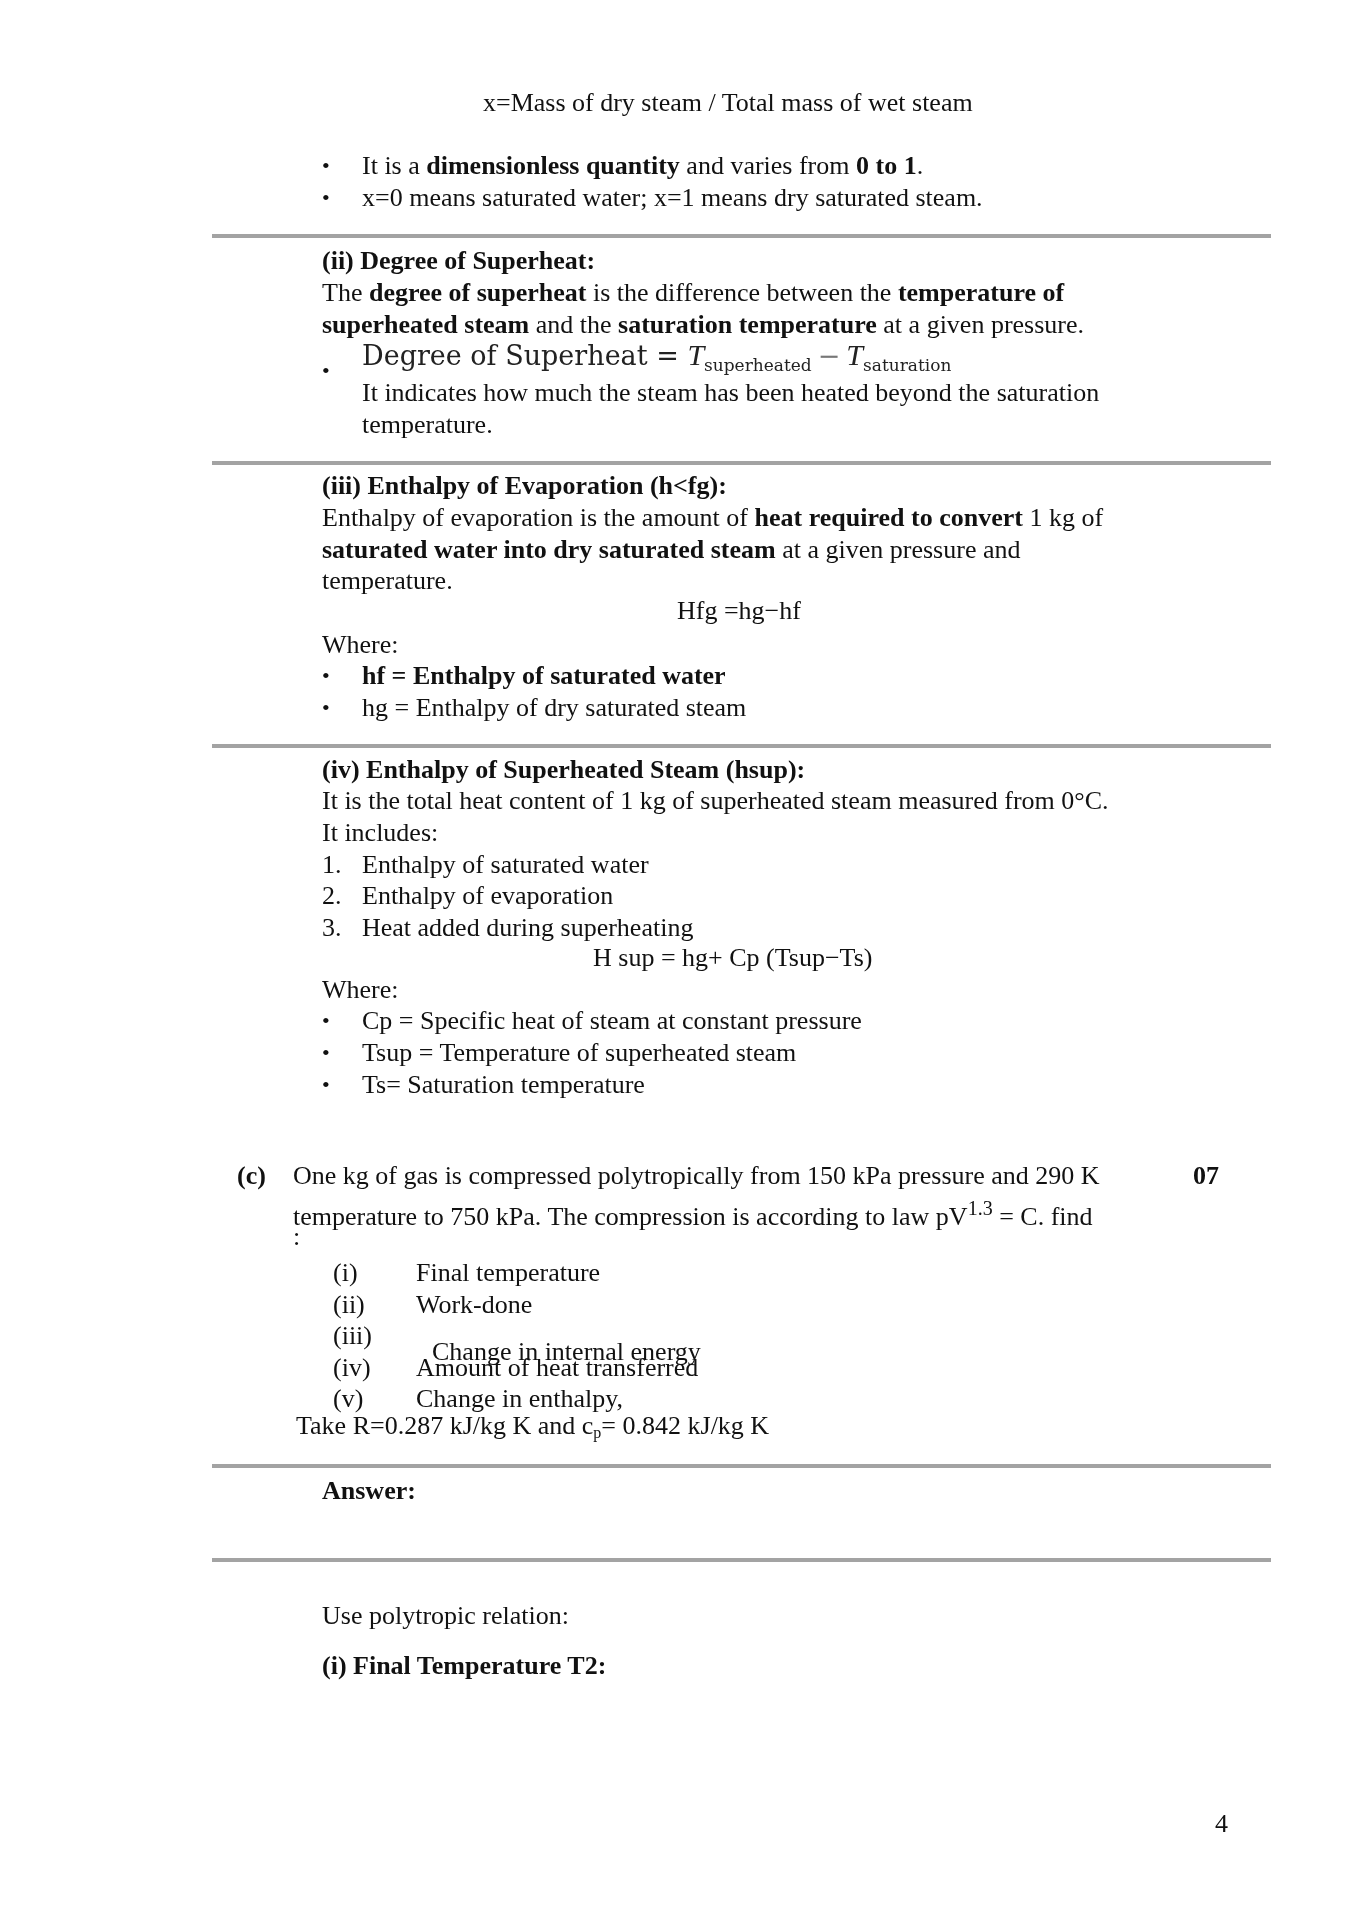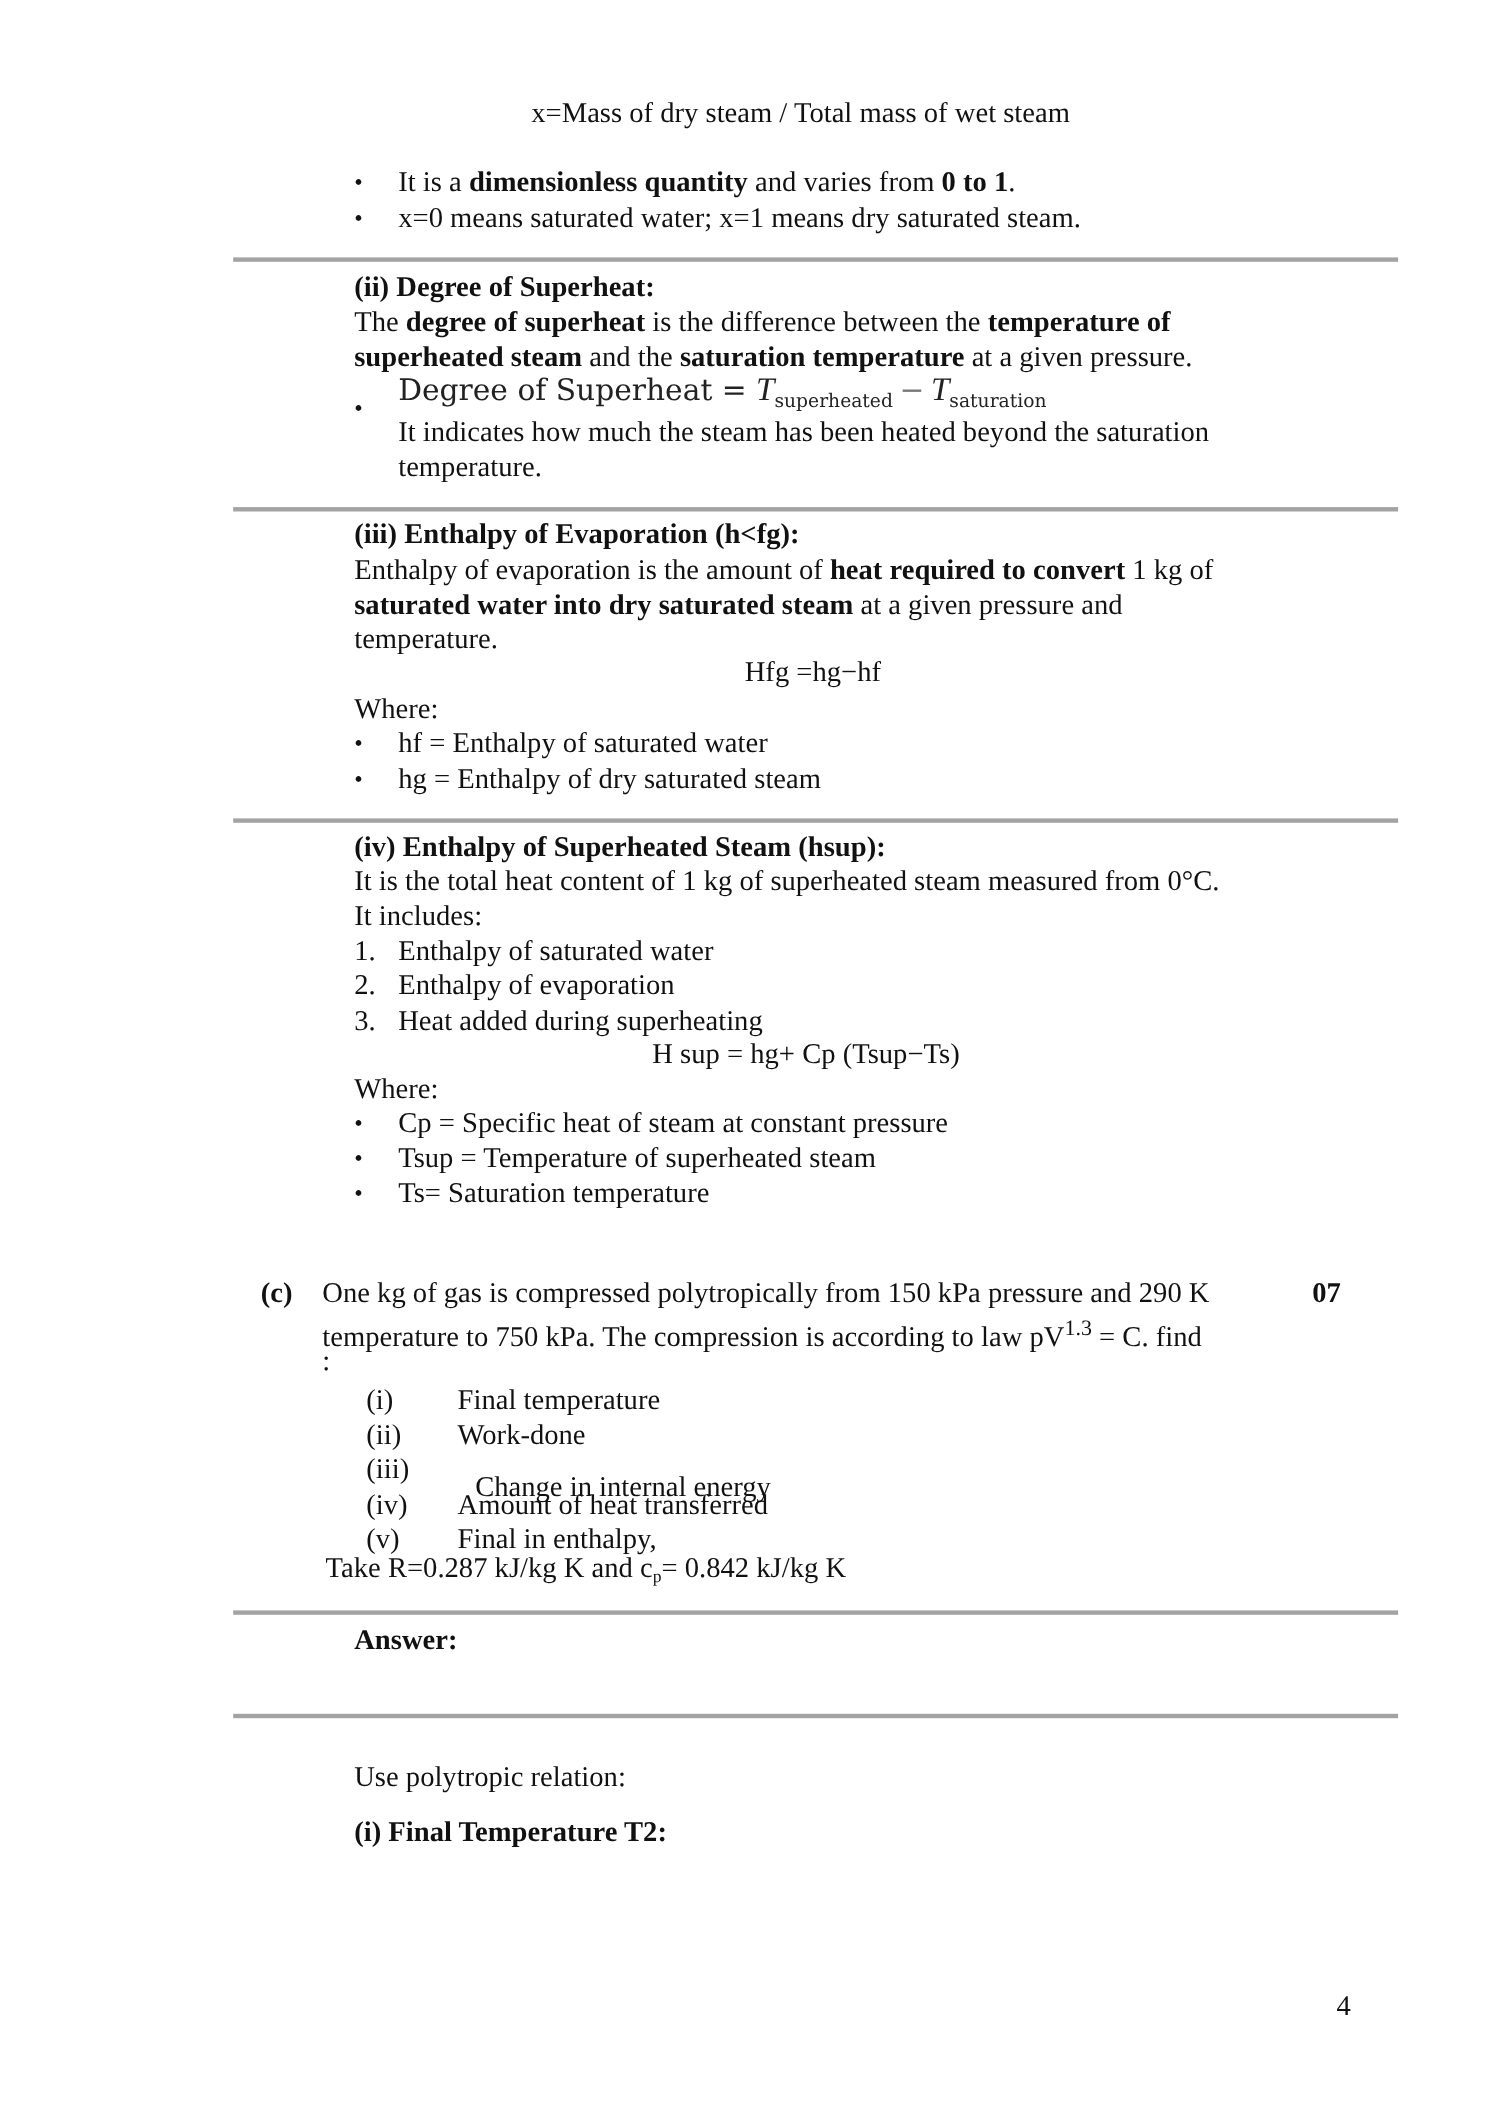--- a/index.html
+++ b/index.html
@@ -52,21 +52,21 @@
 <div class="line" style="left:322px; top:503px;">
   <span>Enthalpy of evaporation is the amount of </span><span class="b">heat required to convert</span><span> 1 kg of</span>
 </div>
 <div class="line" style="left:322px; top:535px;">
   <span class="b">saturated water into dry saturated steam</span><span> at a given pressure and</span>
 </div>
 <div class="line" style="left:322px; top:566px;">temperature.</div>
 <div class="line" style="left:677px; top:596px;">Hfg =hg−hf</div>
 <div class="line" style="left:322px; top:630px;">Where:</div>
 <span class="bullet" style="left:322px; top:661px;">•</span>
-<div class="line" style="left:362px; top:661px;">hf = Enthalpy of saturated water</div>
+<div class="line" style="left:362px; top:661px;font-weight:bold;">hf = Enthalpy of saturated water</div>
 <span class="bullet" style="left:322px; top:693px;">•</span>
 <div class="line" style="left:362px; top:693px;">hg = Enthalpy of dry saturated steam</div>
 
 <div class="rule" style="top:744px;"></div>
 
 <div class="line b" style="left:322px; top:755px;">(iv) Enthalpy of Superheated Steam (hsup):</div>
 <div class="line" style="left:322px; top:786px;">It is the total heat content of 1 kg of superheated steam measured from 0°C.</div>
 <div class="line" style="left:322px; top:818px;">It includes:</div>
 <div class="line" style="left:322px; top:850px;"><span>1.</span></div>
 <div class="line" style="left:362px; top:850px;">Enthalpy of saturated water</div>
@@ -93,21 +93,21 @@
 
 <div class="line" style="left:333px; top:1258px;">(i)</div>
 <div class="line" style="left:416px; top:1258px;">Final temperature</div>
 <div class="line" style="left:333px; top:1290px;">(ii)</div>
 <div class="line" style="left:416px; top:1290px;">Work-done</div>
 <div class="line" style="left:333px; top:1321px;">(iii)</div>
 <div class="line" style="left:432px; top:1321px;margin-top:16px;">Change in internal energy</div>
 <div class="line" style="left:333px; top:1353px;">(iv)</div>
 <div class="line" style="left:416px; top:1353px;">Amount of heat transferred</div>
 <div class="line" style="left:333px; top:1384px;">(v)</div>
-<div class="line" style="left:416px; top:1384px;">Final in enthalpy,</div>
+<div class="line" style="left:416px; top:1384px;">Change in enthalpy,</div>
 <div class="line" style="left:296px; top:1411px;">
   <span>Take R=0.287 kJ/kg K and c</span><sub class="s">p</sub><span>= 0.842 kJ/kg K</span>
 </div>
 
 <div class="rule" style="top:1464px;"></div>
 
 <div class="line b" style="left:322px; top:1476px;">Answer:</div>
 
 <div class="rule" style="top:1558px;"></div>
 

